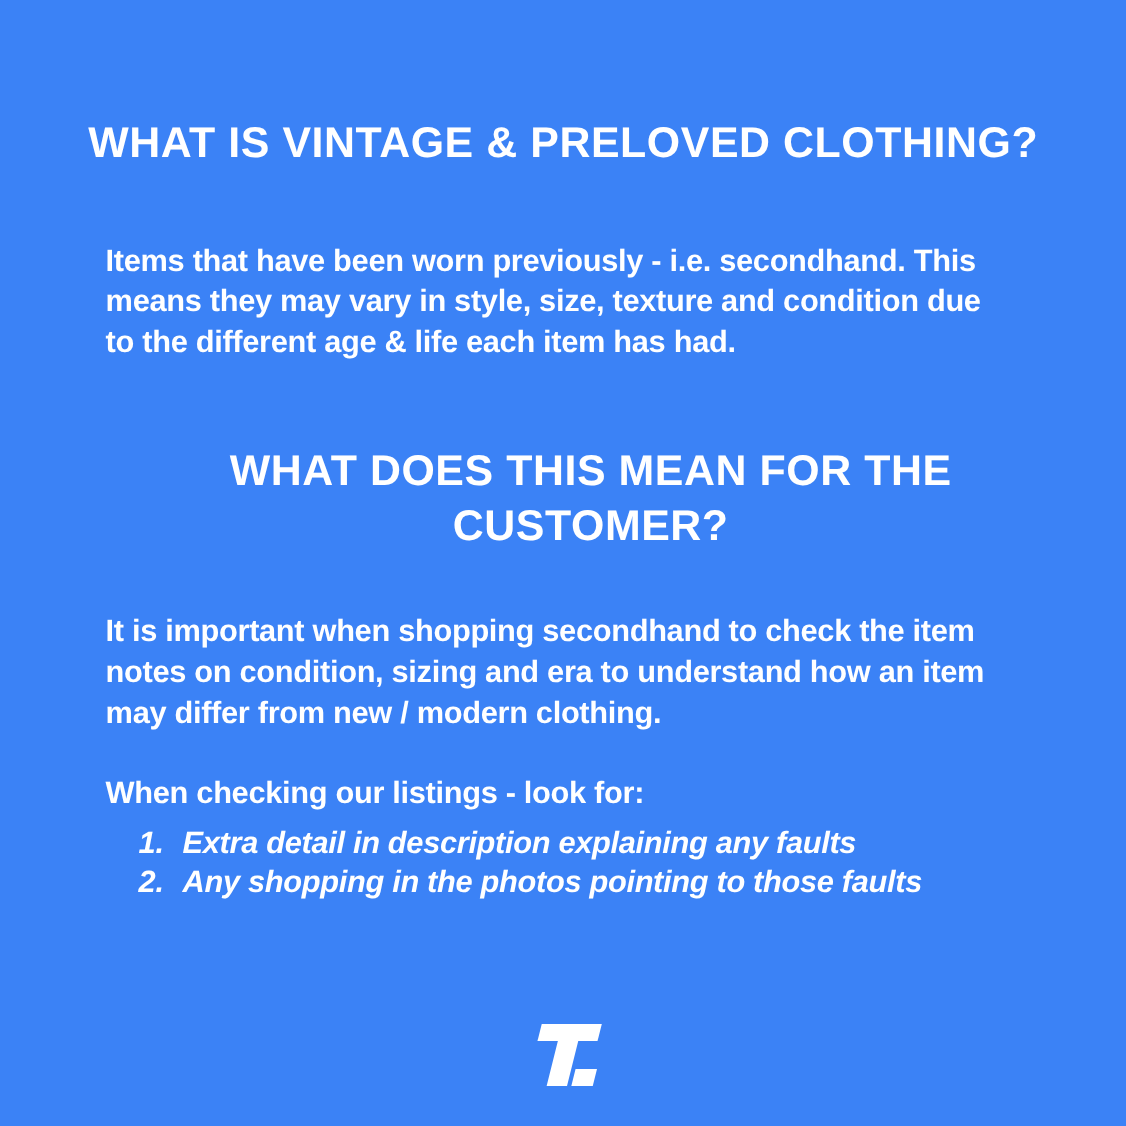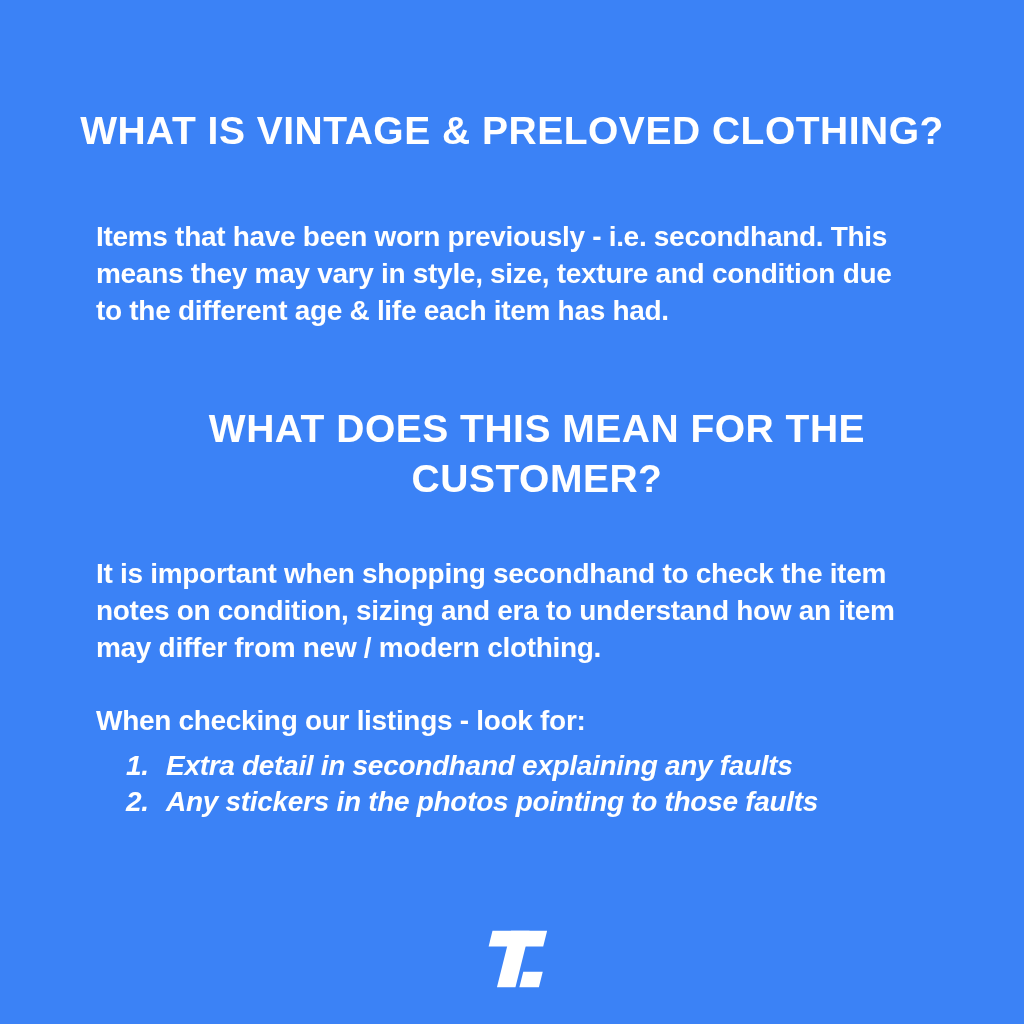--- a/index.html
+++ b/index.html
@@ -97,25 +97,25 @@
 
   <p class="body-text para-2">It is important when shopping secondhand to check the item
 notes on condition, sizing and era to understand how an item
 may differ from new / modern clothing.</p>
 
   <p class="body-text para-3">When checking our listings - look for:</p>
 
   <div class="check-list">
     <div class="check-item">
       <span class="check-num">1.</span>
-      <span class="check-text">Extra detail in secondhand explaining any faults</span>
+      <span class="check-text">Extra detail in description explaining any faults</span>
     </div>
     <div class="check-item">
       <span class="check-num">2.</span>
-      <span class="check-text">Any stickers in the photos pointing to those faults</span>
+      <span class="check-text">Any shopping in the photos pointing to those faults</span>
     </div>
   </div>
 
   <div class="logo-wrap">
     <svg class="logo-svg" viewBox="0 0 80 64" aria-label="T.">
       <g transform="translate(14,0) skewX(-14)">
         <rect x="6" y="0" width="56" height="16"></rect>
         <rect x="25" y="0" width="19" height="58"></rect>
         <rect x="48" y="42" width="20" height="16"></rect>
       </g>

